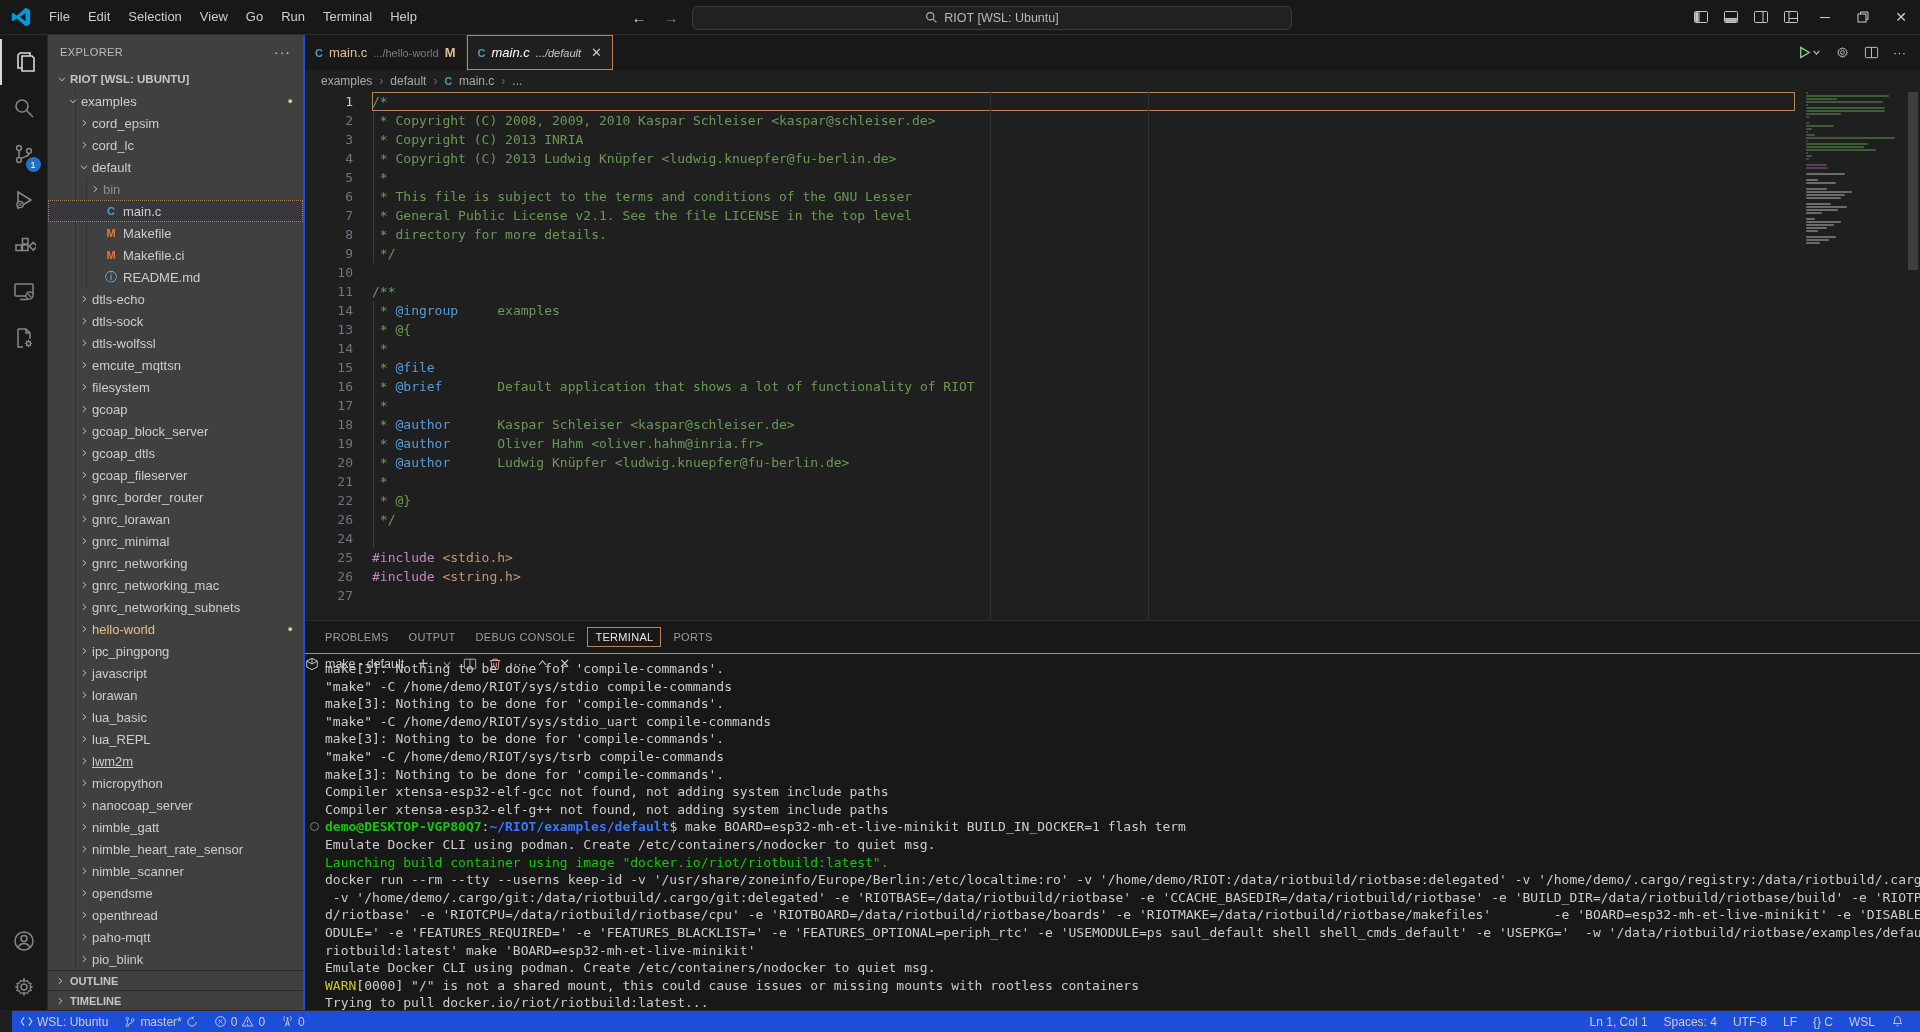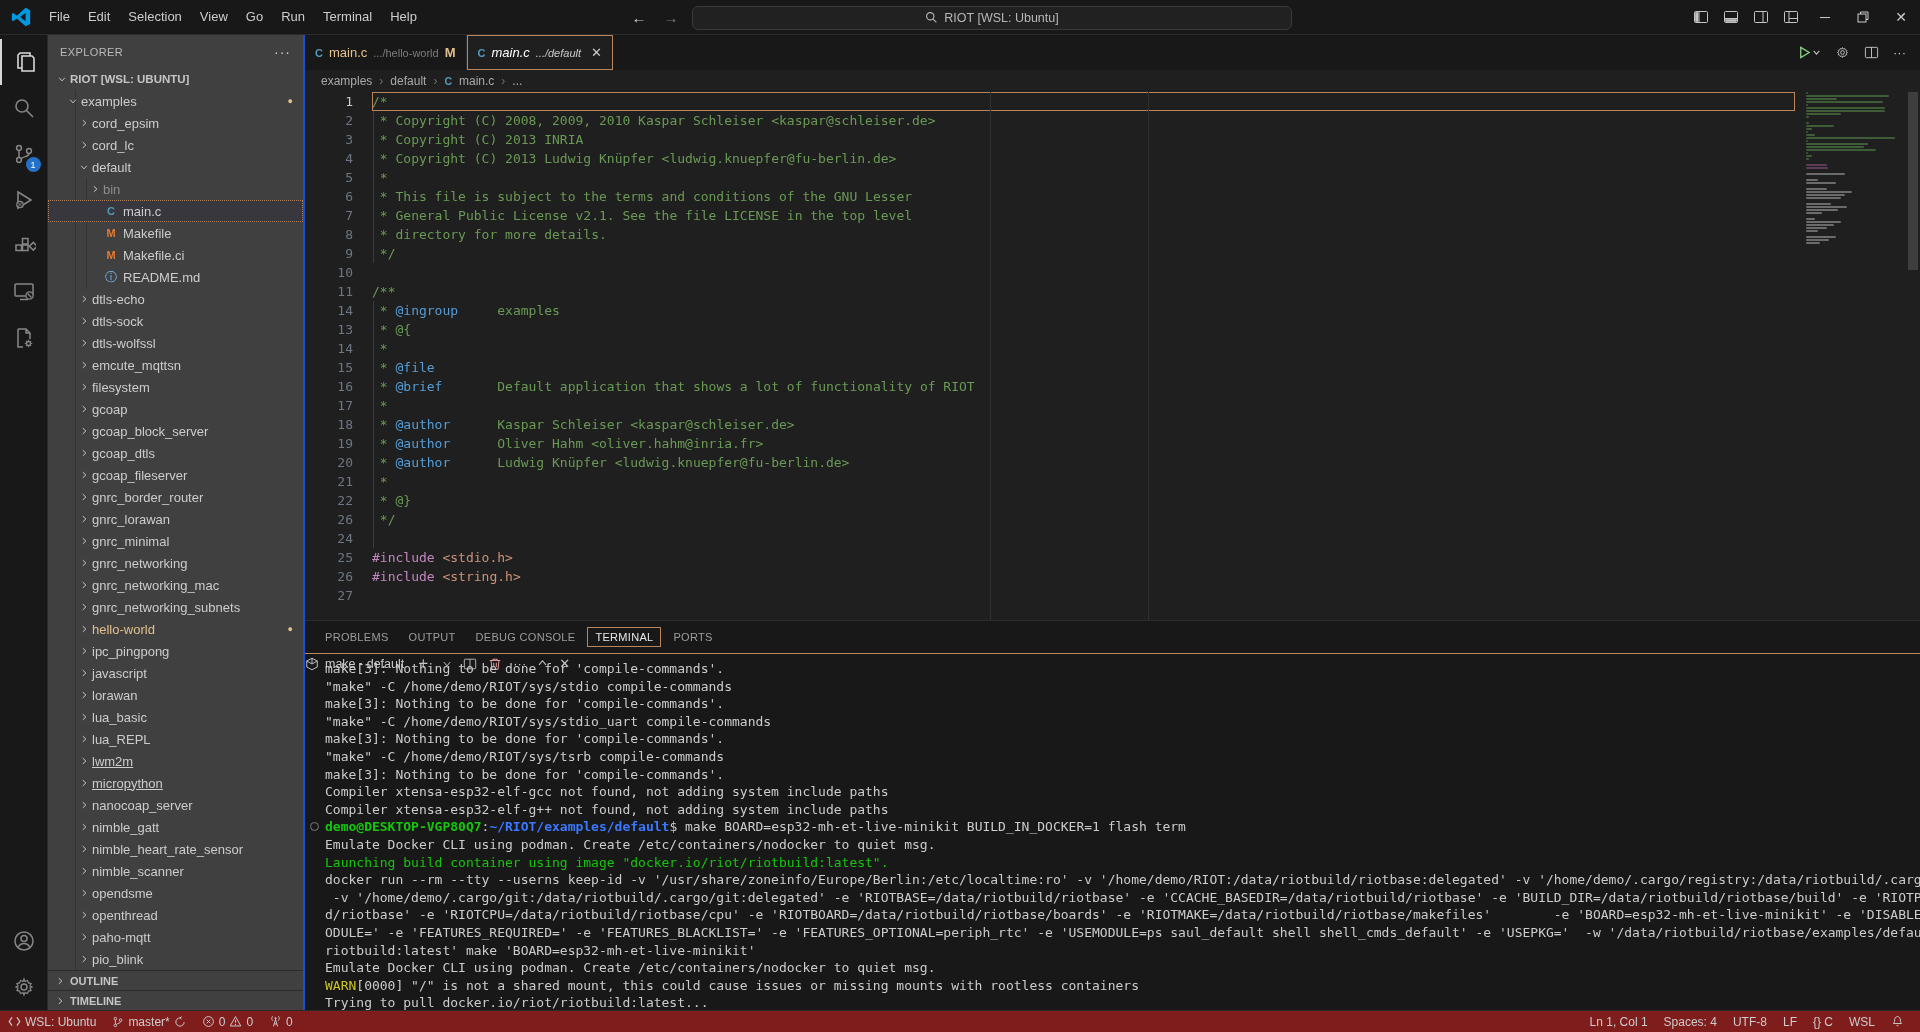--- a/index.html
+++ b/index.html
@@ -101,21 +101,21 @@
   .pa-title { display:flex; align-items:center; gap:6px; font-size:12.5px; color:#cccccc; }
   .pa-trash { color:#e9a0a0; }
   .panel-content { position:absolute; left:0; right:0; top:32px; bottom:0; border-top:1px solid #b8865c;
     font-family:"DejaVu Sans Mono", monospace; font-size:13px; overflow:hidden; padding:6px 0 0 20px; }
   .t-line { height:17.6px; line-height:17.6px; white-space:pre; position:relative; }
   .tk-t { color:#cccccc; } .tk-g { color:#16c60c; font-weight:bold; } .tk-gg { color:#16c60c; }
   .tk-b { color:#3b78ff; font-weight:bold; } .tk-y { color:#c9c527; }
   .cmd-circle { position:absolute; left:-15px; top:4px; width:9px; height:9px; border:1px solid #7a7a7a; border-radius:50%; }
 
   
-  .statusbar { position:absolute; left:0; right:0; bottom:0; height:22px; background:#7f1d1d;
+  .statusbar { position:absolute; left:12px; right:0; bottom:0; height:22px; background:#1d4ed8;
     border-top:1px solid #2b2b2b; display:flex; align-items:center; font-size:12px; color:#cccccc; }
   .sb-left { display:flex; align-items:center; height:100%; }
   .sb-right { margin-left:auto; display:flex; align-items:center; height:100%; padding-right:8px; }
   .sb-item { display:flex; align-items:center; gap:4px; padding:0 8px; height:100%; white-space:nowrap; }
   .sb-item .ic { display:flex; align-items:center; }
 </style>
 </head>
 <body>
 
 <div class="titlebar">
@@ -497,21 +497,21 @@
           <span class="tlabel ">lua_REPL</span>
         </div>
         <div class="tree-row" style="padding-left: 28px; text-decoration: underline;">
           <span class="twisty">
             <svg width="10" height="10" viewBox="0 0 16 16">
               <path d="M6 3.5 L11 8 L6 12.5" fill="none" stroke="#c5c5c5" stroke-width="1.6"></path>
             </svg>
           </span>
           <span class="tlabel ">lwm2m</span>
         </div>
-        <div class="tree-row" style="padding-left: 28px; text-decoration: underline;">
+        <div class="tree-row" style="padding-left: 28px;">
           <span class="twisty">
             <svg width="10" height="10" viewBox="0 0 16 16">
               <path d="M6 3.5 L11 8 L6 12.5" fill="none" stroke="#c5c5c5" stroke-width="1.6"></path>
             </svg>
           </span>
           <span class="tlabel ">micropython</span>
         </div>
         <div class="tree-row" style="padding-left: 28px;">
           <span class="twisty">
             <svg width="10" height="10" viewBox="0 0 16 16">

